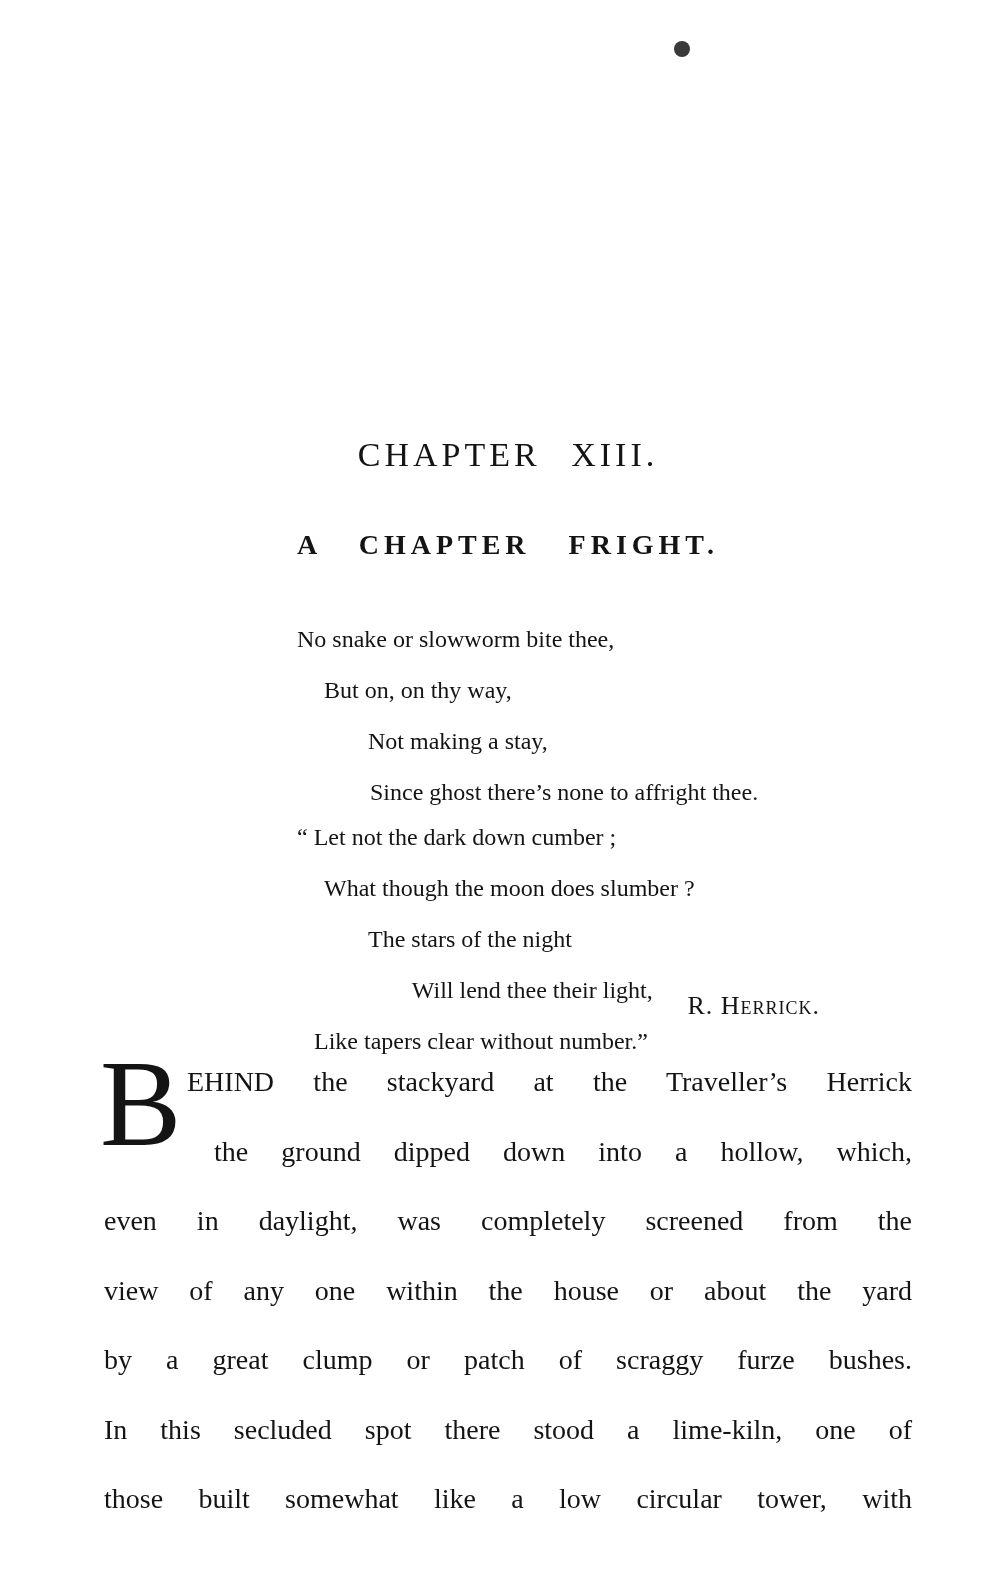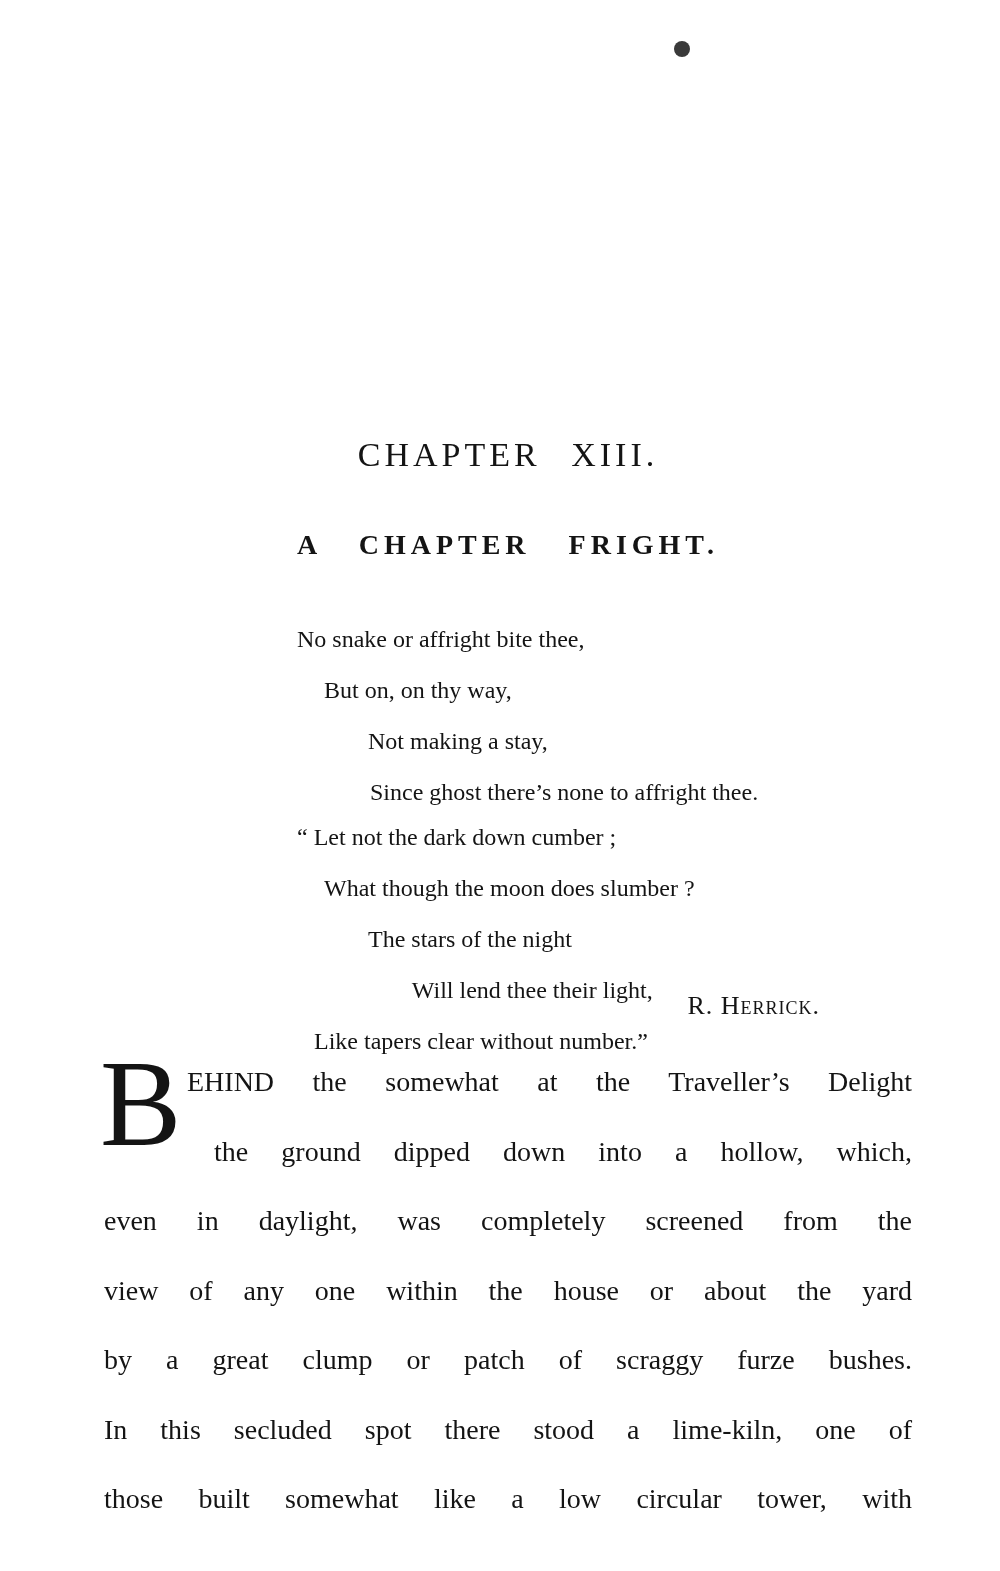--- a/index.html
+++ b/index.html
@@ -101,40 +101,40 @@
 
 <div class="page">
 
   <div class="speck"></div>
 
   <h1 class="chapter-title">CHAPTER XIII.</h1>
 
   <h2 class="section-title">A CHAPTER FRIGHT.</h2>
 
   <div class="stanza stanza-1">
-      <div class="pline">No snake or affright bite thee,</div>
+      <div class="pline">No snake or slowworm bite thee,</div>
       <div class="pline">But on, on thy way,</div>
       <div class="pline">Not making a stay,</div>
       <div class="pline">Since ghost there’s none to affright thee.</div>
     </div>
 
   <div class="stanza stanza-2">
       <div class="pline">“ Let not the dark down cumber ;</div>
       <div class="pline">What though the moon does slumber ?</div>
       <div class="pline">The stars of the night</div>
       <div class="pline">Will lend thee their light,</div>
       <div class="pline">Like tapers clear without number.”</div>
     </div>
 
   <div class="attribution">R. Herrick.</div>
 
   <div>
     <span class="dropcap">B</span>
     <div class="body-lines">
-        <div class="bline">EHIND the somewhat at the Traveller’s Delight</div>
+        <div class="bline">EHIND the stackyard at the Traveller’s Herrick</div>
         <div class="bline">the ground dipped down into a hollow, which,</div>
         <div class="bline">even in daylight, was completely screened from the</div>
         <div class="bline">view of any one within the house or about the yard</div>
         <div class="bline">by a great clump or patch of scraggy furze bushes.</div>
         <div class="bline">In this secluded spot there stood a lime-kiln, one of</div>
         <div class="bline">those built somewhat like a low circular tower, with</div>
       </div>
   </div>
 
 </div>

